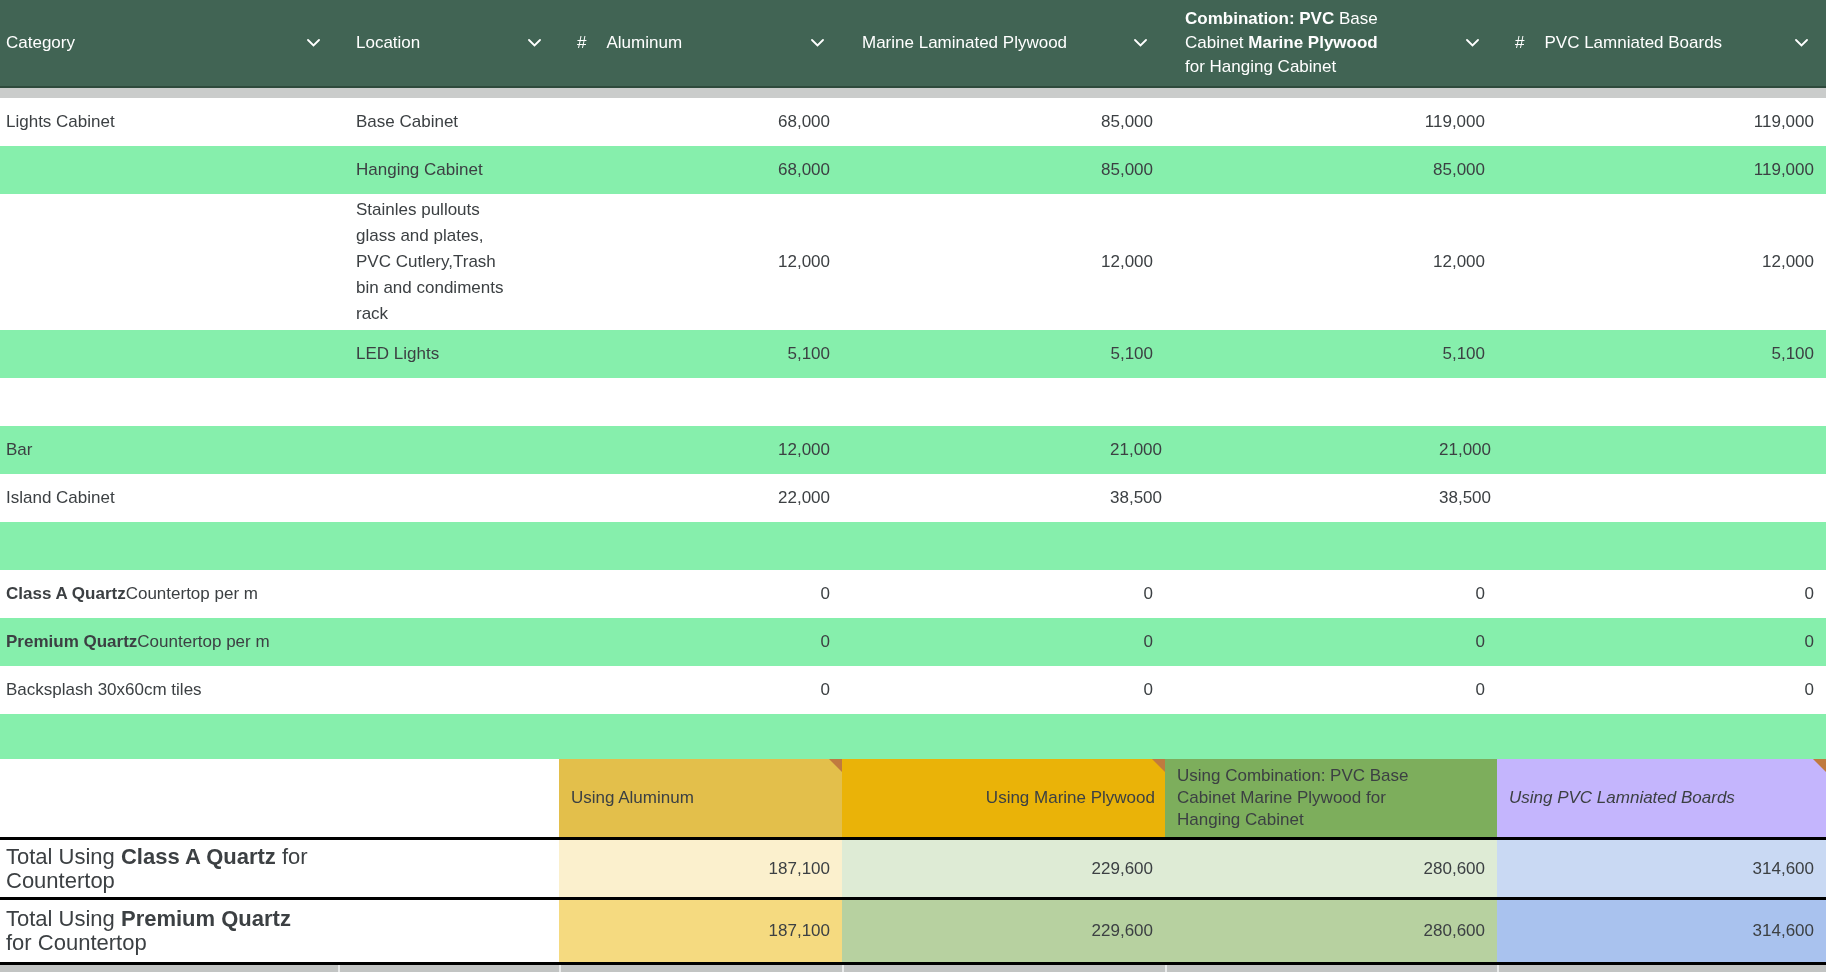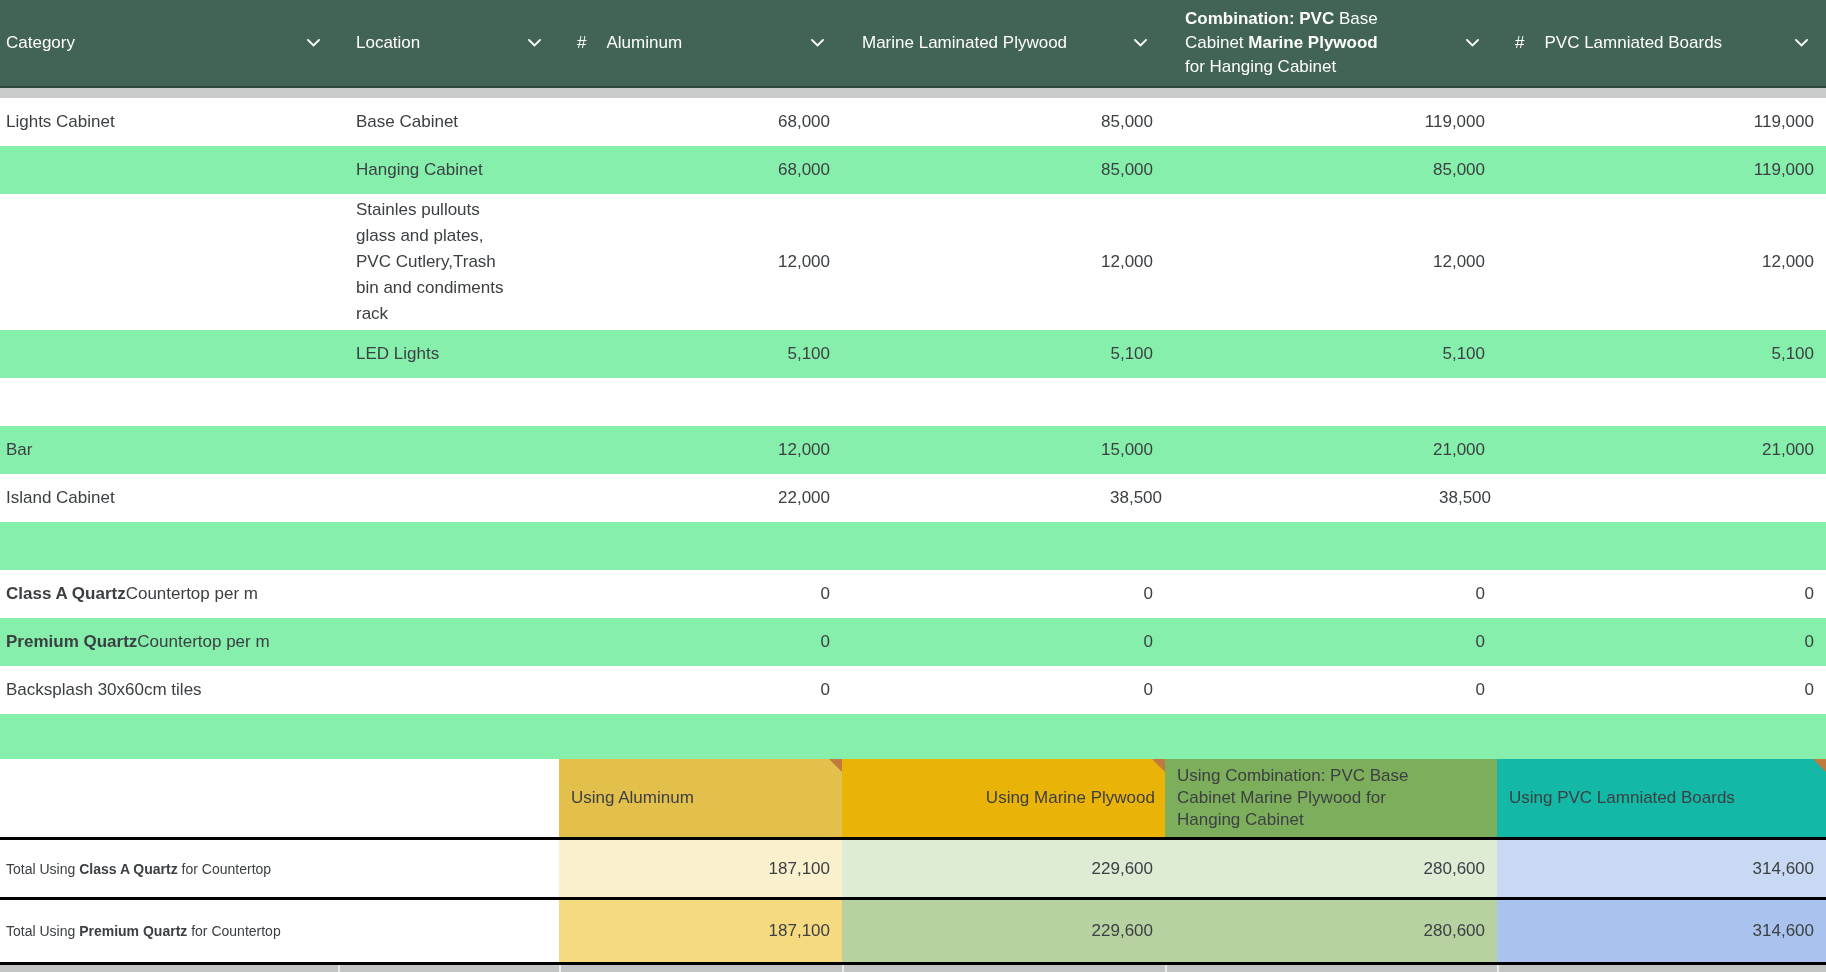--- a/index.html
+++ b/index.html
@@ -33,21 +33,21 @@
   
   .optrow{height:81px;border-bottom:3px solid #000;box-sizing:border-box;}
   .labelpad{width:559px;box-sizing:border-box;background:#fff;}
   .opt{box-sizing:border-box;display:flex;align-items:center;padding:0 10px 0 12px;position:relative;font-size:17px;line-height:22px;}
   .opt .optlabel{display:block;}
   .opt .wrapc{max-width:240px;}
   .notch{position:absolute;top:0;right:0;width:0;height:0;
     border-left:13px solid transparent;border-top:13px solid #C07A3F;}
   .trow{box-sizing:border-box;border-bottom:3px solid #000;}
   .trow14{height:60px}.trow15{height:65px}
-  .tlabel{width:559px;box-sizing:border-box;display:flex;align-items:center;padding-left:6px;background:#fff;font-size:14px;line-height:24px;}
+  .tlabel{width:559px;box-sizing:border-box;display:flex;align-items:center;padding-left:6px;background:#fff;font-size:22px;line-height:24px;}
   .tlabel .inner{max-width:305px;}
   .bottomstrip{position:relative;height:9px;background:#C2C4C3;}
   .bottomstrip i{position:absolute;top:0;bottom:0;width:2px;background:#E9EAEA;}
 </style>
 </head>
 <body>
 
 <div class="sheet">
 
   <div class="row hrow">
@@ -141,21 +141,20 @@
     <div class="cell c2 loc"></div>
     <div class="cell c3 val"></div>
     <div class="cell c4 val"></div>
     <div class="cell c5 val"></div>
     <div class="cell c6 val"></div>
   </div>
   <div class="row h48 striped">
     <div class="cell c1 cat">Bar</div>
     <div class="cell c2 loc"></div>
     <div class="cell c3 val">12,000</div>
-    <div class="cell c4 val">15,000</div>
     <div class="cell c5 val">21,000</div>
     <div class="cell c6 val">21,000</div>
   </div>
   <div class="row h48">
     <div class="cell c1 cat">Island Cabinet</div>
     <div class="cell c2 loc"></div>
     <div class="cell c3 val">22,000</div>
     <div class="cell c5 val">38,500</div>
     <div class="cell c6 val">38,500</div>
   </div>
@@ -212,21 +211,21 @@
       <span class="optlabel">Using Aluminum</span>
       <span class="notch"></span>
     </div>
     <div class="opt c4" style="background: #eab308; justify-content: flex-end;">
       <span class="optlabel">Using Marine Plywood</span>
       <span class="notch"></span>
     </div>
     <div class="opt c5" style="background: rgb(125, 174, 92);">
       <span class="optlabel wrapc">Using Combination: PVC Base Cabinet Marine Plywood for Hanging Cabinet</span>
     </div>
-    <div class="opt c6" style="background: #14b8a6;">
+    <div class="opt c6" style="background: #c4b5fd; font-style: italic;">
       <span class="optlabel">Using PVC Lamniated Boards</span>
       <span class="notch"></span>
     </div>
   </div>
 
   <div class="row trow trow14">
     <div class="tlabel">
       <div class="inner"><span>Total Using </span><span class="b">Class A Quartz</span><span> for Countertop</span></div>
     </div>
     <div class="cell c3 val" style="background: rgb(251, 240, 205);">187,100</div>

